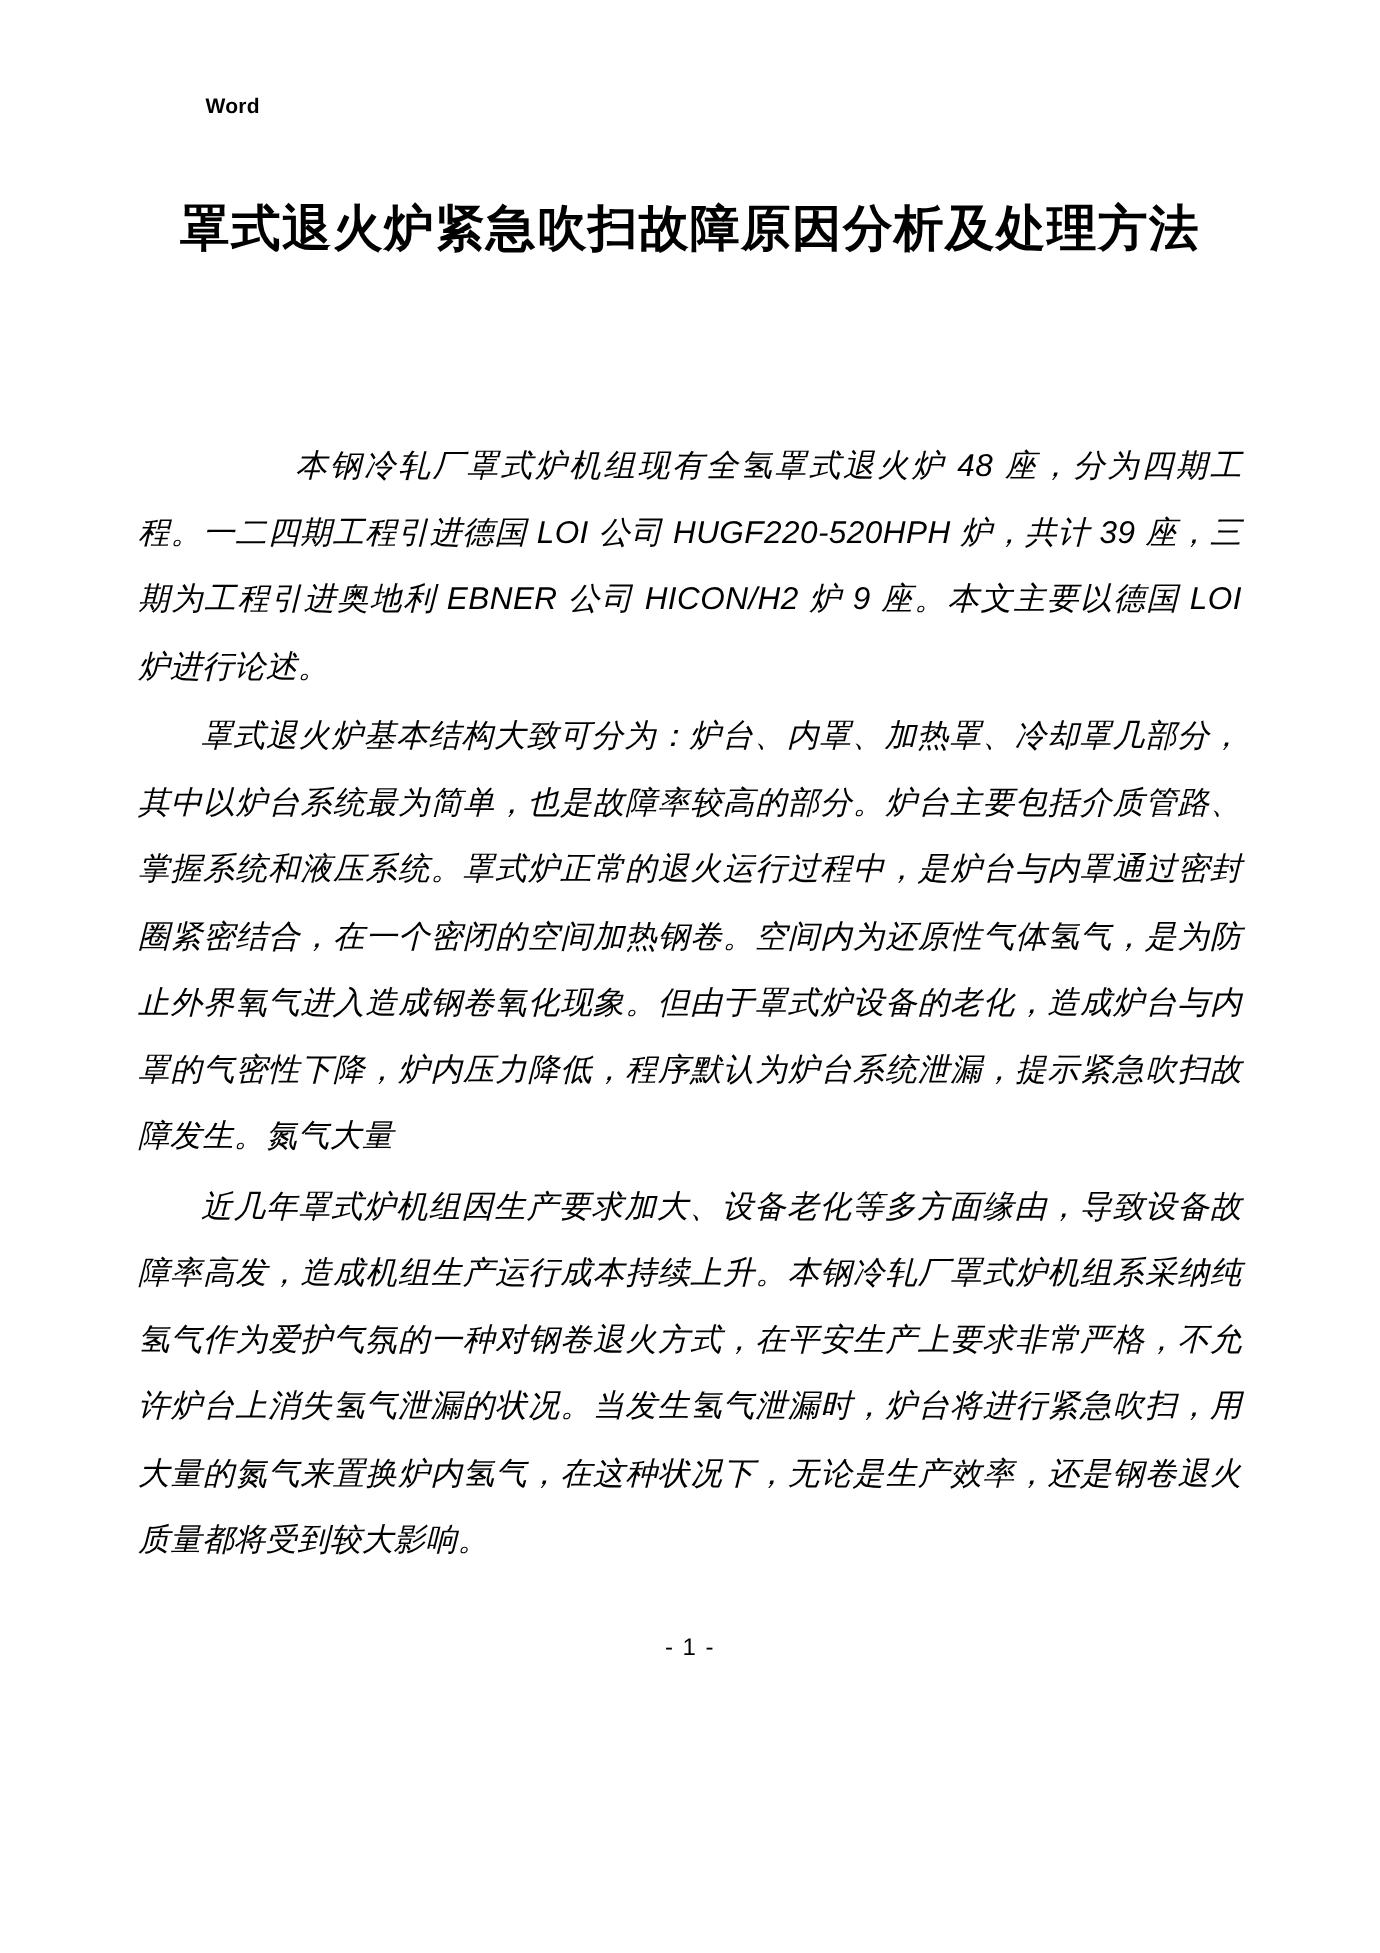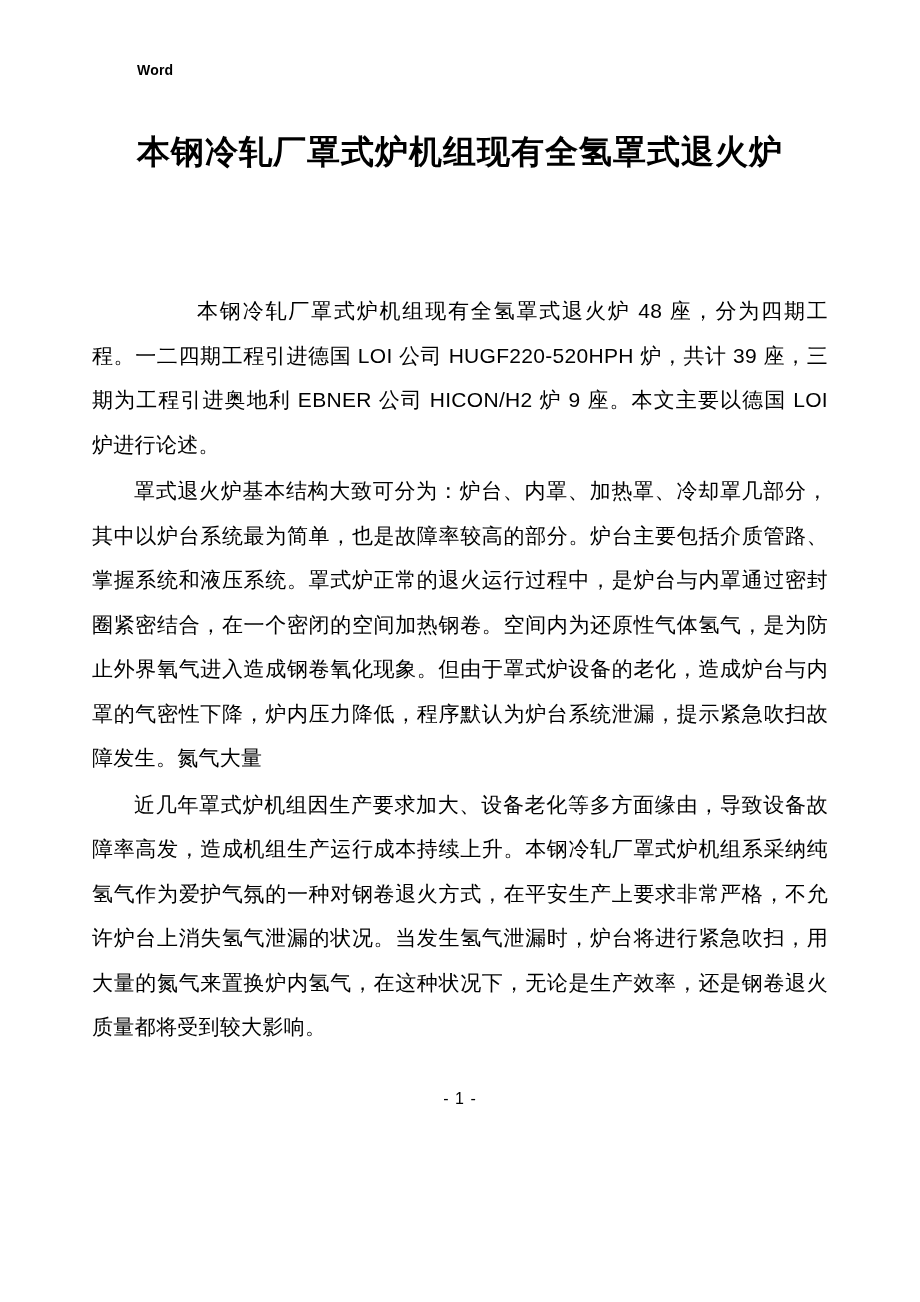--- a/index.html
+++ b/index.html
@@ -33,20 +33,21 @@
     font-size: 33px;
     font-weight: bold;
     text-align: center;
     line-height: 1.55;
     letter-spacing: 1px;
     margin: 0 20px;
     padding-top: 6px;
   }
   .body-block {
     margin-top: 112px;
+    font-style: italic;
   }
   p.para {
     font-size: 21px;
     line-height: 2.12;
     margin: 0 0 2px 0;
     text-align: justify;
     text-justify: inter-ideograph;
     letter-spacing: 0.3px;
   }
   p.para.first {
@@ -65,21 +66,21 @@
     letter-spacing: 1px;
   }
 </style>
 </head>
 <body>
 
 <div class="page">
 
   <div class="header-label">Word</div>
 
-  <h1 class="doc-title">本钢冷轧厂罩式炉机组现有全氢罩式退火炉</h1>
+  <h1 class="doc-title">罩式退火炉紧急吹扫故障原因分析及处理方法</h1>
 
   <div class="body-block">
     <p class="para first">本钢冷轧厂罩式炉机组现有全氢罩式退火炉 48 座，分为四期工程。一二四期工程引进德国 LOI 公司 HUGF220-520HPH 炉，共计 39 座，三期为工程引进奥地利 EBNER 公司 HICON/H2 炉 9 座。本文主要以德国 LOI 炉进行论述。</p>
     <p class="para indent">罩式退火炉基本结构大致可分为：炉台、内罩、加热罩、冷却罩几部分，其中以炉台系统最为简单，也是故障率较高的部分。炉台主要包括介质管路、掌握系统和液压系统。罩式炉正常的退火运行过程中，是炉台与内罩通过密封圈紧密结合，在一个密闭的空间加热钢卷。空间内为还原性气体氢气，是为防止外界氧气进入造成钢卷氧化现象。但由于罩式炉设备的老化，造成炉台与内罩的气密性下降，炉内压力降低，程序默认为炉台系统泄漏，提示紧急吹扫故障发生。氮气大量</p>
     <p class="para indent">近几年罩式炉机组因生产要求加大、设备老化等多方面缘由，导致设备故障率高发，造成机组生产运行成本持续上升。本钢冷轧厂罩式炉机组系采纳纯氢气作为爱护气氛的一种对钢卷退火方式，在平安生产上要求非常严格，不允许炉台上消失氢气泄漏的状况。当发生氢气泄漏时，炉台将进行紧急吹扫，用大量的氮气来置换炉内氢气，在这种状况下，无论是生产效率，还是钢卷退火质量都将受到较大影响。</p>
   </div>
 
   <div class="page-number">- 1 -</div>
 
 </div>

